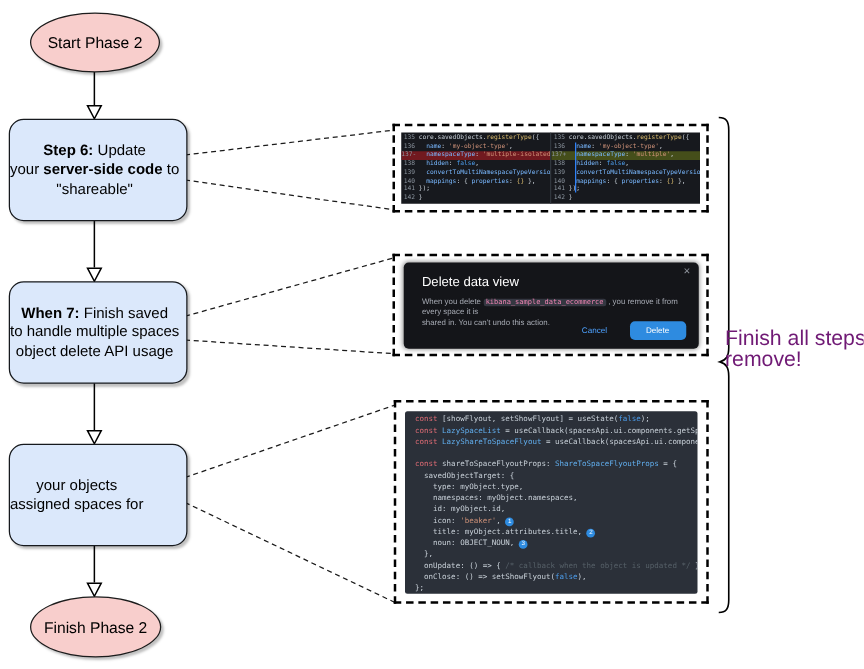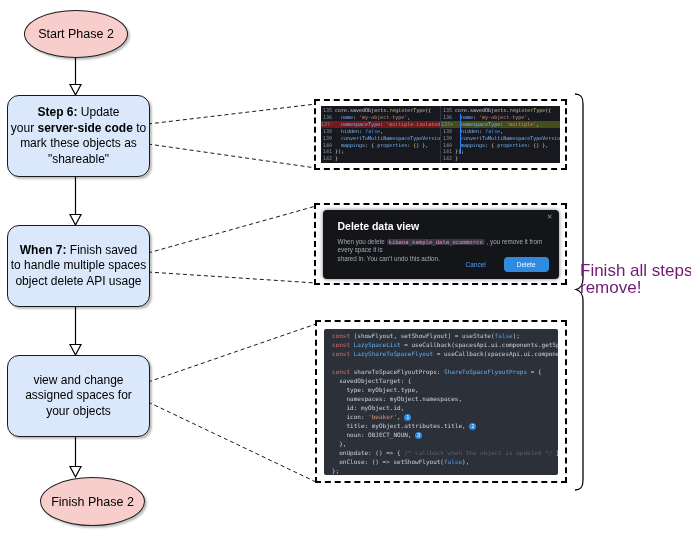--- a/index.html
+++ b/index.html
@@ -5,24 +5,24 @@
   html,body{margin:0;padding:0;background:#fff;}
   .canvas{position:relative;width:691px;height:535px;background:#fff;
           font-family:"Liberation Sans",sans-serif;overflow:hidden;border-radius:29px;}
   .overlay{position:absolute;left:0;top:0;width:691px;height:535px;pointer-events:none;}
 
   
   .ellipse{position:absolute;border:1.6px solid #1c1c1c;border-radius:50%;
            background:#f8cecc;display:flex;align-items:center;justify-content:center;
            font-size:12.5px;color:#000;box-shadow:2px 2px 2px rgba(0,0,0,.25);}
   .el-start{left:24px;top:10px;width:102px;height:46px;}
-  .el-finish{left:40px;top:477px;width:103px;height:47px;}
+  .el-finish{left:24px;top:477px;width:103px;height:47px;}
   .step{position:absolute;left:7px;width:141px;height:80px;border:1.6px solid #16191d;
         border-radius:12px;background:#dbe8fb;display:flex;flex-direction:column;
-        align-items:center;justify-content:center;font-size:12px;line-height:15.5px;
+        align-items:flex-start;justify-content:center;font-size:12px;line-height:15.5px;
         color:#000;box-shadow:2px 2px 2px rgba(0,0,0,.25);}
   .b1{top:95px;} .b2{top:225px;} .b3{top:355px;}
   .rich .cl{display:block;text-align:center;white-space:pre;}
   .rich .tok.b{font-weight:bold;}
 
   
   .frame{position:absolute;border:2.5px dashed #000;box-sizing:border-box;
          display:flex;align-items:center;justify-content:center;}
   .f1{left:314px;top:99px;width:253px;height:71px;}
   .f2{left:314px;top:203px;width:253px;height:82px;}
@@ -44,21 +44,21 @@
   .tok.pln{color:#c9d1d9;} .tok.prop{color:#79b8ff;} .tok.str{color:#ce9178;}
   .tok.kw{color:#e06c75;} .tok.fn{color:#dcbd6f;} .tok.bool{color:#4d9fef;}
   .tok.id{color:#61aeee;} .tok.cmt{color:#566068;} .tok.gold{color:#dcbd6f;}
   .tok.badge{display:inline-block;width:7px;height:7px;border-radius:50%;
              background:#2e8be0;color:#fff;font-size:5px;line-height:7px;
              text-align:center;font-family:"Liberation Sans",sans-serif;}
 
   
   .modal{position:relative;width:236px;height:69px;background:#141519;border-radius:4px;
          color:#d4dae5;font-size:6.3px;box-shadow:0 0 4px rgba(0,0,0,.5);}
-  .modal-title{position:absolute;left:15px;top:10px;font-size:10.5px;font-weight:bold;color:#fff;}
+  .modal-title{position:absolute;left:15px;top:10px;font-size:10.5px;font-weight:normal;color:#fff;}
   .modal-close{position:absolute;right:6px;top:3px;font-size:7px;color:#8d929b;cursor:pointer;}
   .modal-body{position:absolute;left:15px;top:28px;right:12px;color:#a6aab3;line-height:8.5px;}
   .modal-body .cl{display:block;white-space:pre-wrap;}
   .tok.codepill{background:#343741;color:#f285b5;font-family:"DejaVu Sans Mono",monospace;
                 font-size:5.6px;padding:0 2px;border-radius:2px;}
   .modal-footer{position:absolute;right:10px;bottom:7px;display:flex;align-items:center;gap:12px;}
   .btn-cancel{color:#4da1ff;font-size:6.5px;background:none;border:none;cursor:pointer;
               font-family:"Liberation Sans",sans-serif;}
   .btn-delete{background:#2e8be0;color:#fff;font-size:6.5px;border:none;border-radius:4px;
               padding:4px 13px;cursor:pointer;font-family:"Liberation Sans",sans-serif;}
@@ -110,38 +110,36 @@
   </svg>
 
   <div class="ellipse el-start">
     <span>Start Phase 2</span>
   </div>
 
   <div class="step b1">
     <div class="rich">
         <div class="cl "><span class="tok b">Step 6:</span><span class="tok "> Update</span></div>
         <div class="cl "><span class="tok ">your </span><span class="tok b">server-side code</span><span class="tok "> to</span></div>
-        <div class="cl "><span class="tok ">mark these objects as</span></div>
         <div class="cl "><span class="tok ">"shareable"</span></div>
       </div>
   </div>
 
   <div class="step b2">
     <div class="rich">
         <div class="cl "><span class="tok b">When 7:</span><span class="tok "> Finish saved</span></div>
         <div class="cl "><span class="tok ">to handle multiple spaces</span></div>
         <div class="cl "><span class="tok ">object delete API usage</span></div>
       </div>
   </div>
 
   <div class="step b3">
     <div class="rich">
-        <div class="cl "><span class="tok ">view and change</span></div>
+        <div class="cl "><span class="tok ">your objects</span></div>
         <div class="cl "><span class="tok ">assigned spaces for</span></div>
-        <div class="cl "><span class="tok ">your objects</span></div>
       </div>
   </div>
 
   <div class="ellipse el-finish">
     <span>Finish Phase 2</span>
   </div>
 
   <div class="frame f1">
     <div class="diff">
       <div class="pane">

